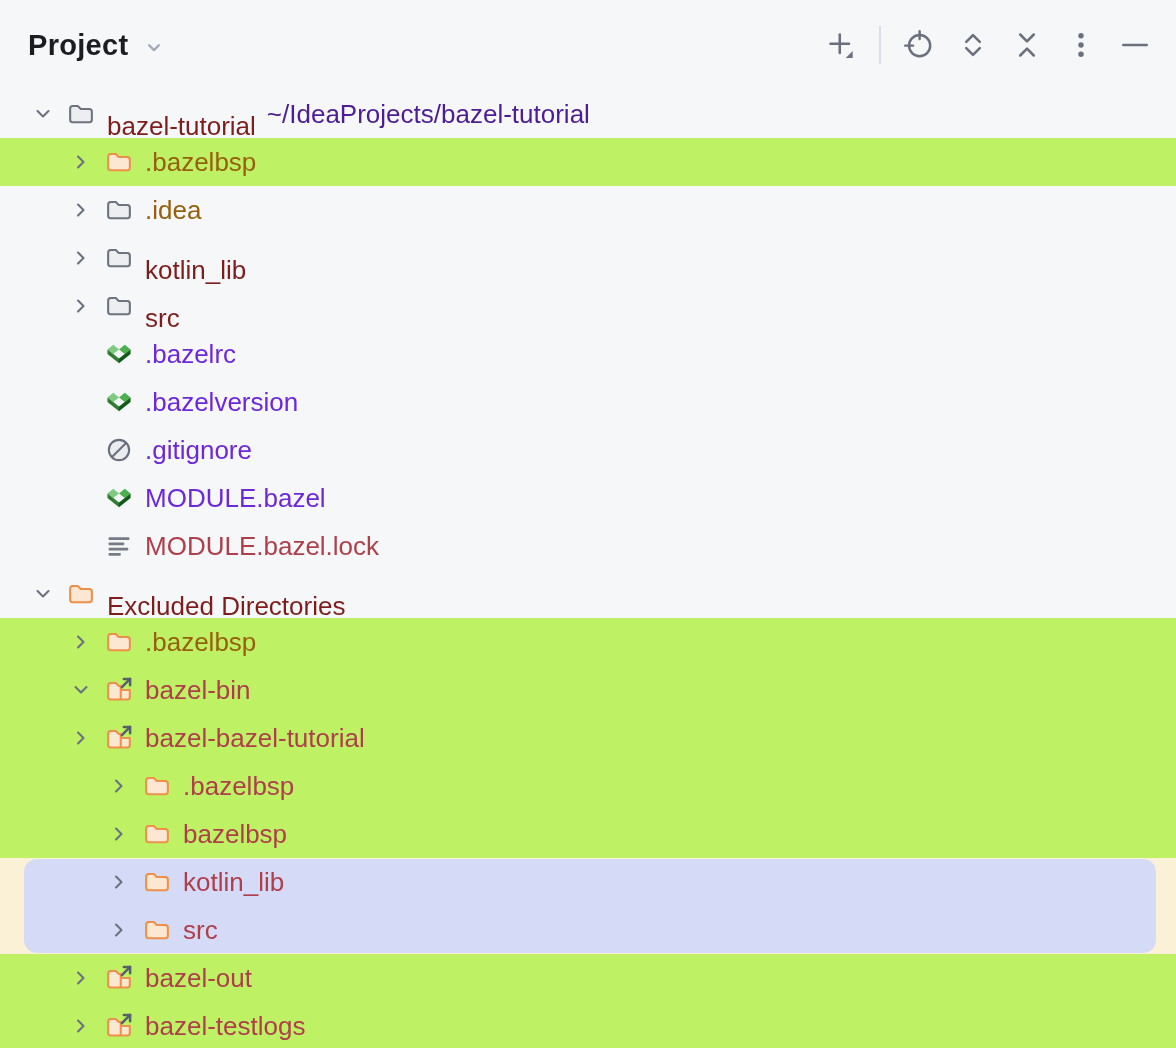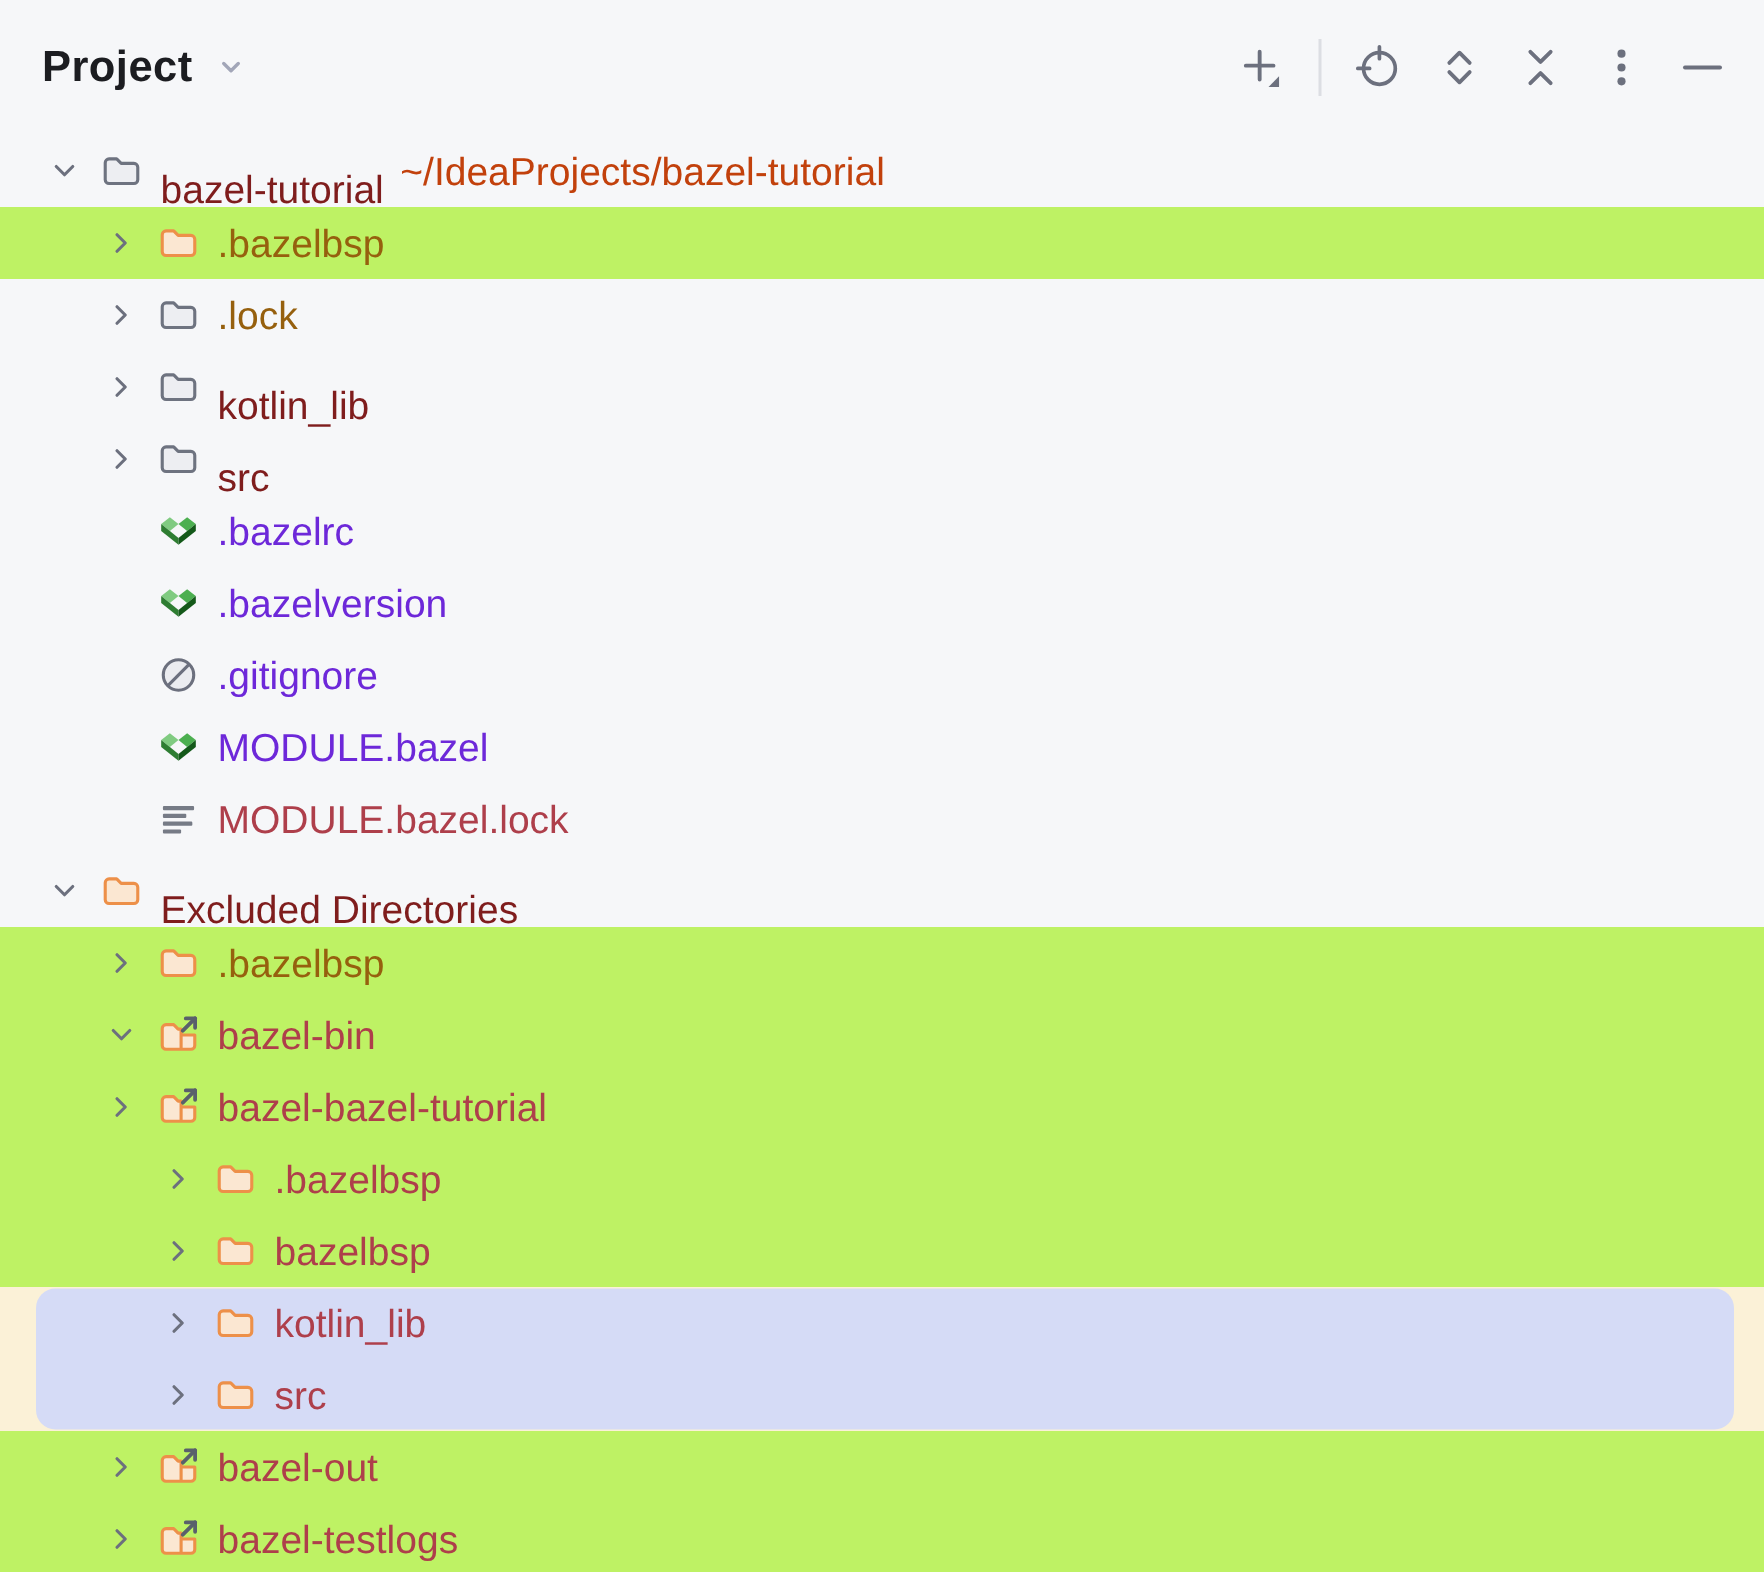--- a/index.html
+++ b/index.html
@@ -7,36 +7,36 @@
     width:1176px;height:1048px;overflow:hidden;
     background:#F6F7F9;
     font-family:"Liberation Sans", sans-serif;
     -webkit-font-smoothing:antialiased;
   }
   
   .header{
     height:90px;display:flex;align-items:center;justify-content:space-between;
     padding:0 24px 0 28px;box-sizing:border-box;
   }
-  .title-area{display:flex;align-items:center;gap:12px;cursor:pointer;}
+  .title-area{display:flex;align-items:flex-end;gap:12px;cursor:pointer;}
   .title{font-size:29px;font-weight:700;color:#1C1D21;letter-spacing:.3px;}
   .toolbar{display:flex;align-items:center;gap:20px;}
   .tb-btn{width:34px;height:34px;display:flex;align-items:center;justify-content:center;border-radius:6px;}
   .tb-sep{width:2px;height:38px;background:#DCDEE3;margin:0 1px;}
   
   .tree{width:100%;}
   .row{height:48px;display:flex;align-items:center;box-sizing:border-box;position:relative;}
   .lvl0{padding-left:30px;}
   .lvl1{padding-left:68px;}
   .lvl2{padding-left:106px;}
   .bg-yellow{background:#bef264;}
   .twisty{width:26px;height:26px;margin-right:10px;flex:none;display:flex;align-items:center;justify-content:center;}
   .ficon{width:30px;height:30px;margin-right:11px;flex:none;display:flex;align-items:center;justify-content:center;}
   .label{font-size:26px;line-height:1;white-space:pre;}
-  .path{font-size:26px;line-height:1;color:#c2410c;margin-left:11px;white-space:pre;}
+  .path{font-size:26px;line-height:1;color:#4c1d95;margin-left:11px;white-space:pre;}
   .c-default .label{color:#7f1d1d;margin-top:24px;}
   .c-ignored .label{color:#96600E;}
   .c-red .label{color:#AE3F4B;}
   .c-green .label{color:#6d28d9;}
   
   .selection-wrap{background:#FBF1D7;position:relative;}
   .selection-wrap::before{
     content:"";position:absolute;left:24px;right:20px;top:1px;bottom:1px;
     background:#D5DBF6;border-radius:13px;
   }
@@ -167,21 +167,21 @@
     <span class="twisty">
         <svg width="26" height="26">
           <use href="#chev-r"></use>
         </svg>
       </span>
     <span class="ficon">
         <svg width="30" height="30">
           <use href="#folder-g"></use>
         </svg>
       </span>
-    <span class="label">.lock</span>
+    <span class="label">.idea</span>
   </div>
 
   <div class="row lvl1 c-default">
     <span class="twisty">
         <svg width="26" height="26">
           <use href="#chev-r"></use>
         </svg>
       </span>
     <span class="ficon">
         <svg width="30" height="30">

